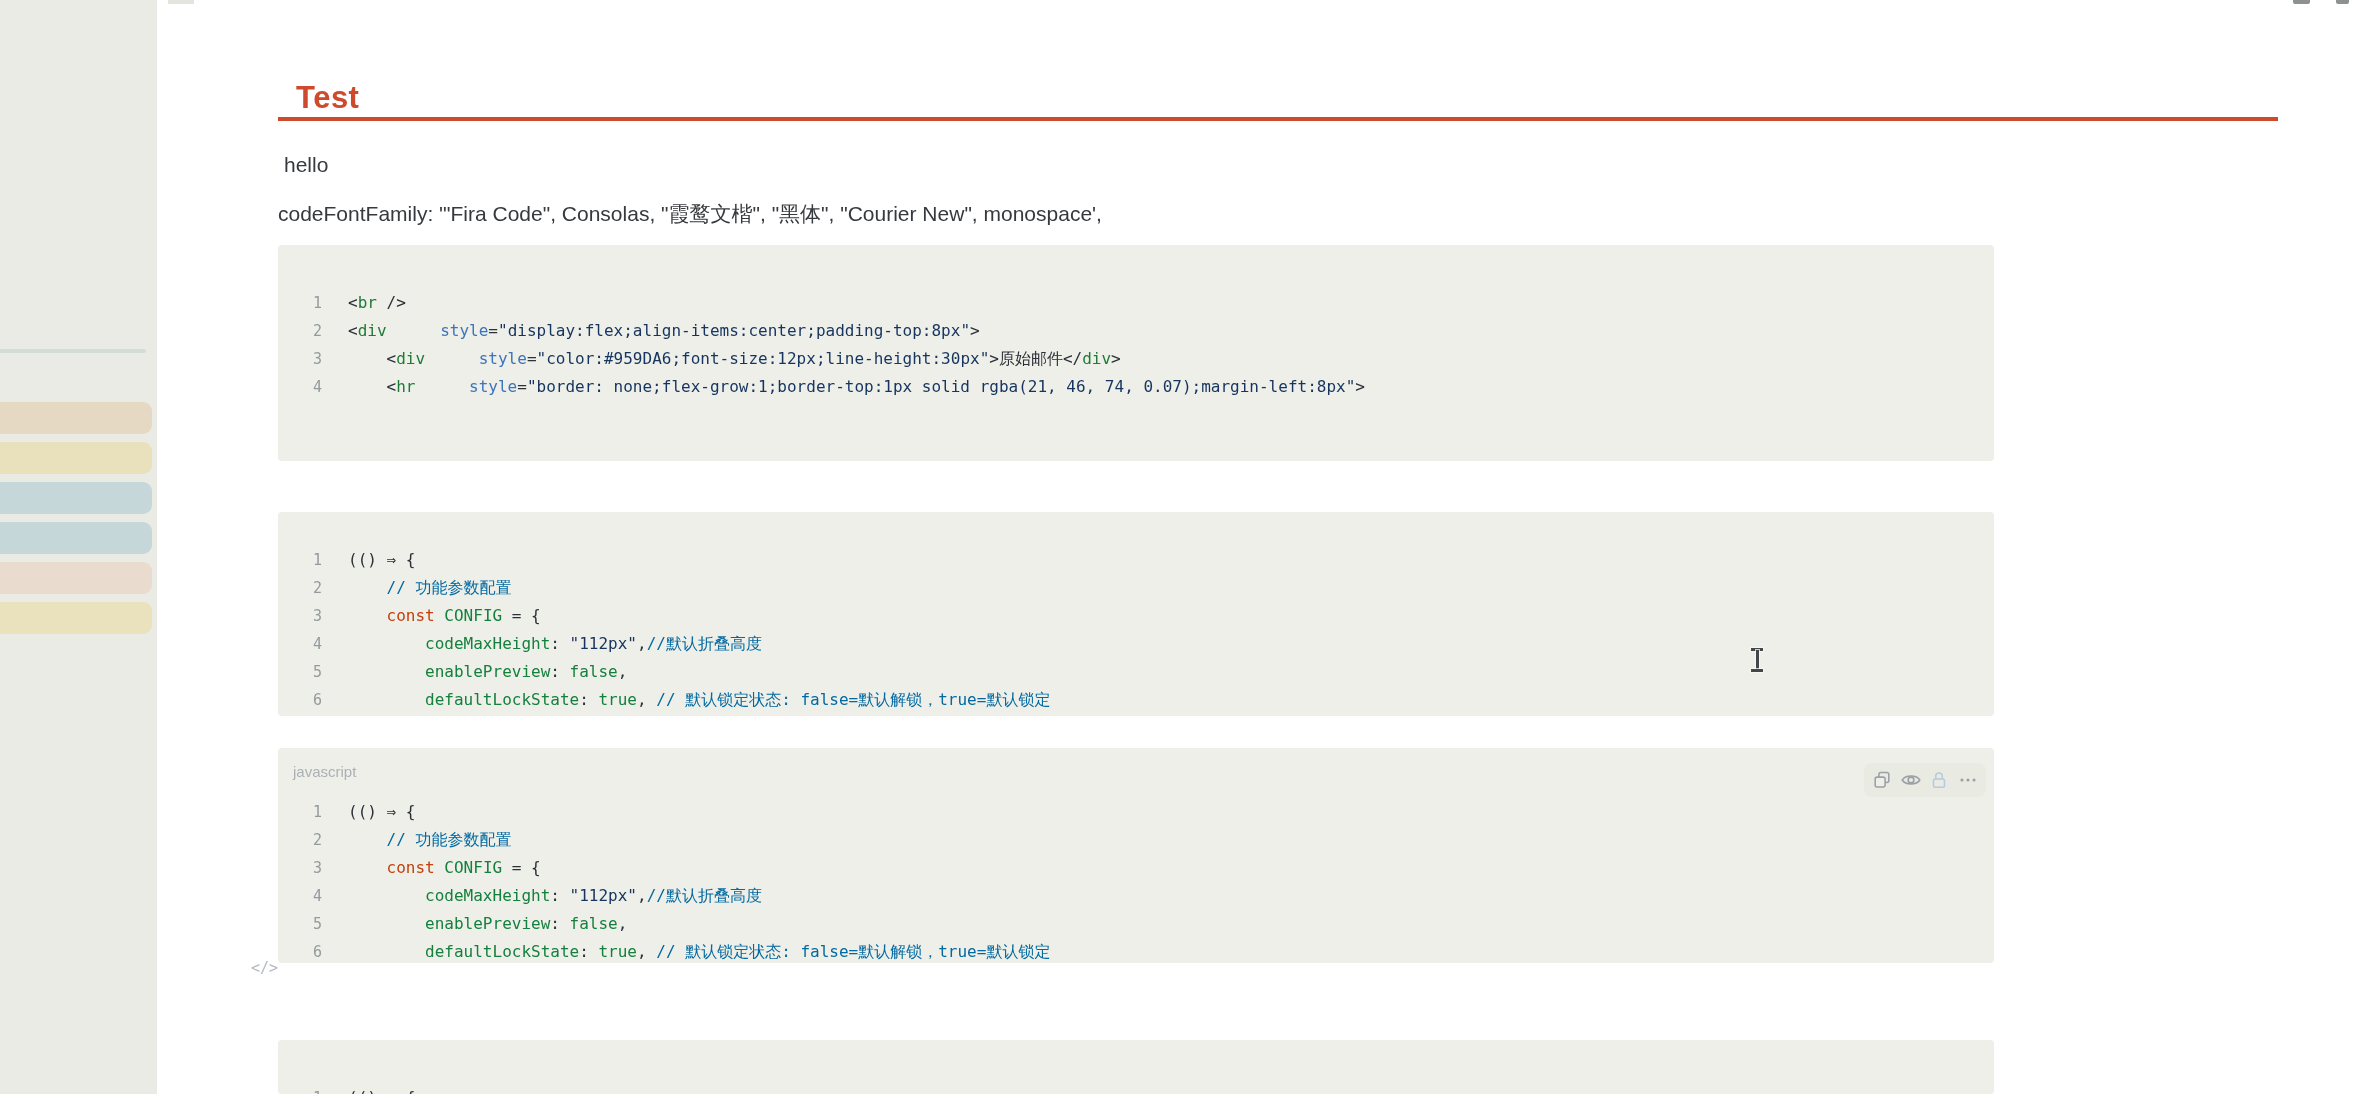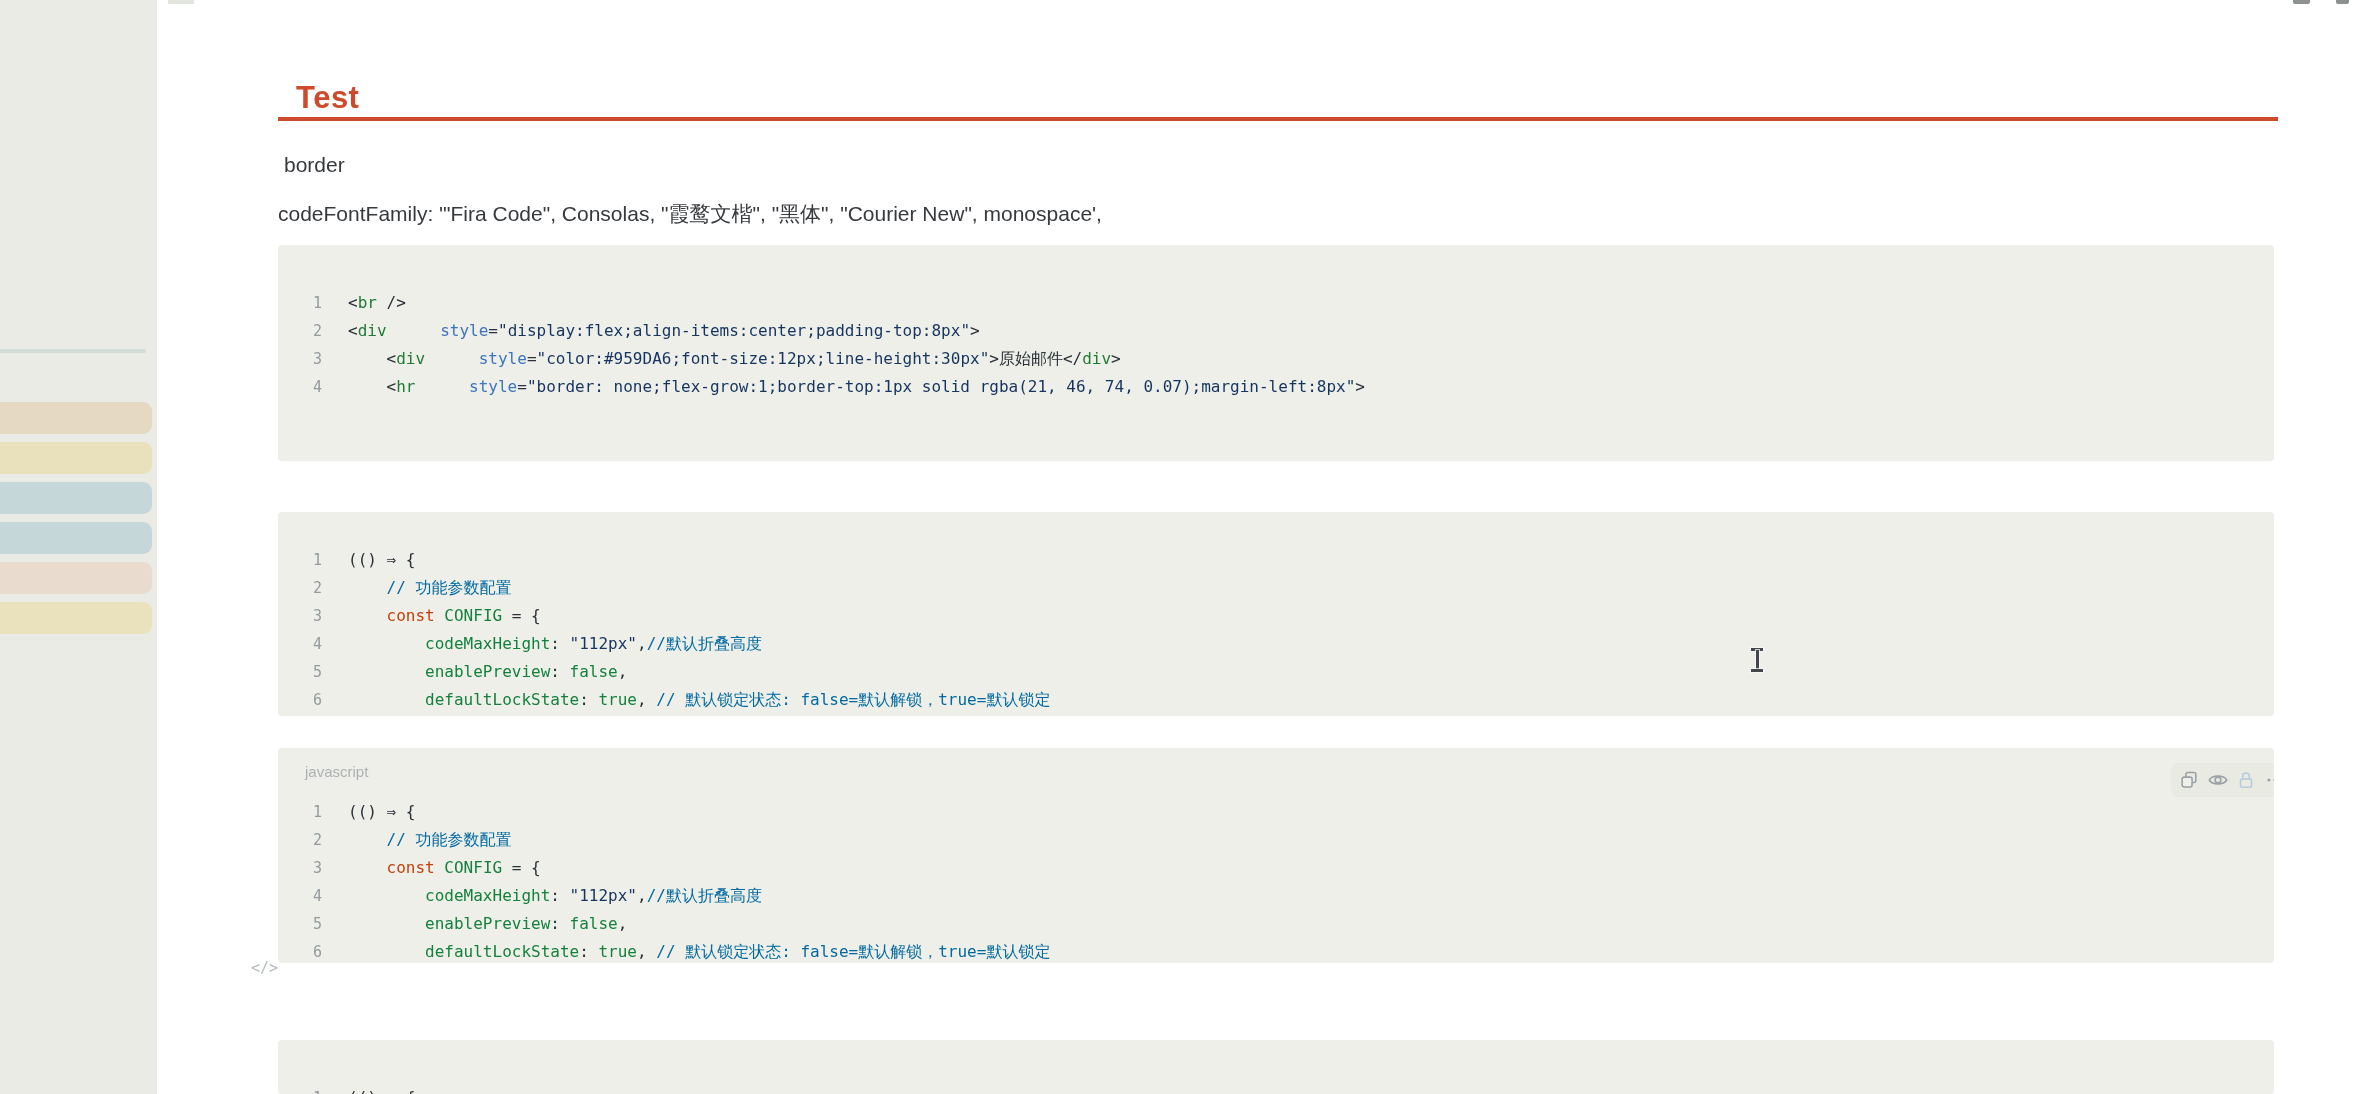--- a/index.html
+++ b/index.html
@@ -15,33 +15,33 @@
   .tl-fragment{position:absolute;left:168px;top:0;width:26px;height:4px;background:#e2e4de;}
   .wc-mark{position:absolute;top:0;height:4px;background:#8e9191;border-radius:0 0 2px 2px;}
   
   .content{position:absolute;left:278px;top:0;width:2000px;height:1094px;}
   .doc-title{position:absolute;left:18px;top:80px;margin:0;font-size:31px;font-weight:bold;letter-spacing:0.5px;}
   .title-rule{position:absolute;left:0;top:117px;width:2000px;height:4px;}
   .para{position:absolute;left:6px;margin:0;font-size:21px;color:#36393d;white-space:pre;}
   .para-1{top:153px;}
   .para-2{top:200px;left:0;}
   
-  .code-block{position:absolute;left:0;width:1996px;background:#edefe8;border-radius:4px;overflow:hidden;}
+  .code-block{position:absolute;left:0;width:1716px;background:#edefe8;border-radius:4px;overflow:hidden;}
   .code-lines{font-family:"DejaVu Sans Mono","Liberation Mono",monospace;font-size:16px;}
   .code-line{height:28px;line-height:28px;white-space:pre;}
   .line-no{display:inline-block;width:44px;text-align:right;color:#949b9e;font-size:15px;vertical-align:top;}
   .line-code{display:inline-block;margin-left:26px;}
   .tok-pl{color:#2b3138;}
   .tok-tag{color:#1f7a35;}
   .tok-attr{color:#3c74bd;margin-left:44px;}
   .tok-kw{color:#c2410c;}
   .tok-var{color:#15803d;}
   .tok-str{color:#16345f;}
   .tok-cm{color:#0369a1;}
-  .code-header{position:absolute;left:12px;top:0;width:100%;height:44px;padding-left:15px;}
+  .code-header{position:absolute;left:0;top:0;width:100%;height:44px;}
   .lang-label{position:absolute;left:15px;top:15px;font-size:15px;color:#abb1b4;}
   .code-toolbar{position:absolute;right:8px;top:15px;width:122px;height:34px;background:#e9ebe2;border-radius:8px;
     display:flex;align-items:center;justify-content:space-around;padding:0 4px;box-sizing:border-box;}
   .tb-btn{width:24px;height:24px;display:flex;align-items:center;justify-content:center;background:none;border:none;padding:0;cursor:pointer;}
   
   .gutter-icon{position:absolute;left:251px;top:959px;font-family:"DejaVu Sans Mono",monospace;font-size:15px;color:#b4b9bc;}
   
   .ibeam{position:absolute;left:1750px;top:648px;width:14px;height:24px;}
   .ibeam .vbar{position:absolute;left:5.5px;top:2px;width:3px;height:20px;background:#43474b;box-shadow:0 0 0 1px rgba(250,250,250,.75);}
   .ibeam .hbar{position:absolute;left:1px;width:12px;height:3px;background:#43474b;box-shadow:0 0 0 1px rgba(250,250,250,.75);}
@@ -64,21 +64,21 @@
 
   <div class="tl-fragment"></div>
   <div class="wc-mark" style="left:2293px;width:17px;"></div>
   <div class="wc-mark" style="left:2336px;width:13px;"></div>
 
   <div class="content">
 
     <h1 class="doc-title" style="color: rgb(206, 74, 44);">Test</h1>
     <div class="title-rule" style="background: rgb(206, 74, 44);"></div>
 
-    <p class="para para-1">border</p>
+    <p class="para para-1">hello</p>
     <p class="para para-2">codeFontFamily: '"Fira Code", Consolas, "霞鹜文楷", "黑体", "Courier New", monospace',</p>
 
     <div class="code-block" style="top:245px;height:216px;">
       <div class="code-lines" style="padding-top:44px;">
           <div class="code-line"><span class="line-no">1</span><span class="line-code"><span class="tok-pl">&lt;</span><span class="tok-tag">br</span><span class="tok-pl"> /&gt;</span></span></div>
           <div class="code-line"><span class="line-no">2</span><span class="line-code"><span class="tok-pl">&lt;</span><span class="tok-tag">div</span><span class="tok-pl"> </span><span class="tok-attr">style</span><span class="tok-pl">=</span><span class="tok-str">"display:flex;align-items:center;padding-top:8px"</span><span class="tok-pl">&gt;</span></span></div>
           <div class="code-line"><span class="line-no">3</span><span class="line-code"><span class="tok-pl">    &lt;</span><span class="tok-tag">div</span><span class="tok-pl"> </span><span class="tok-attr">style</span><span class="tok-pl">=</span><span class="tok-str">"color:#959DA6;font-size:12px;line-height:30px"</span><span class="tok-pl">&gt;原始邮件&lt;/</span><span class="tok-tag">div</span><span class="tok-pl">&gt;</span></span></div>
           <div class="code-line"><span class="line-no">4</span><span class="line-code"><span class="tok-pl">    &lt;</span><span class="tok-tag">hr</span><span class="tok-pl"> </span><span class="tok-attr">style</span><span class="tok-pl">=</span><span class="tok-str">"border: none;flex-grow:1;border-top:1px solid rgba(21, 46, 74, 0.07);margin-left:8px"</span><span class="tok-pl">&gt;</span></span></div>
         </div>
     </div>

